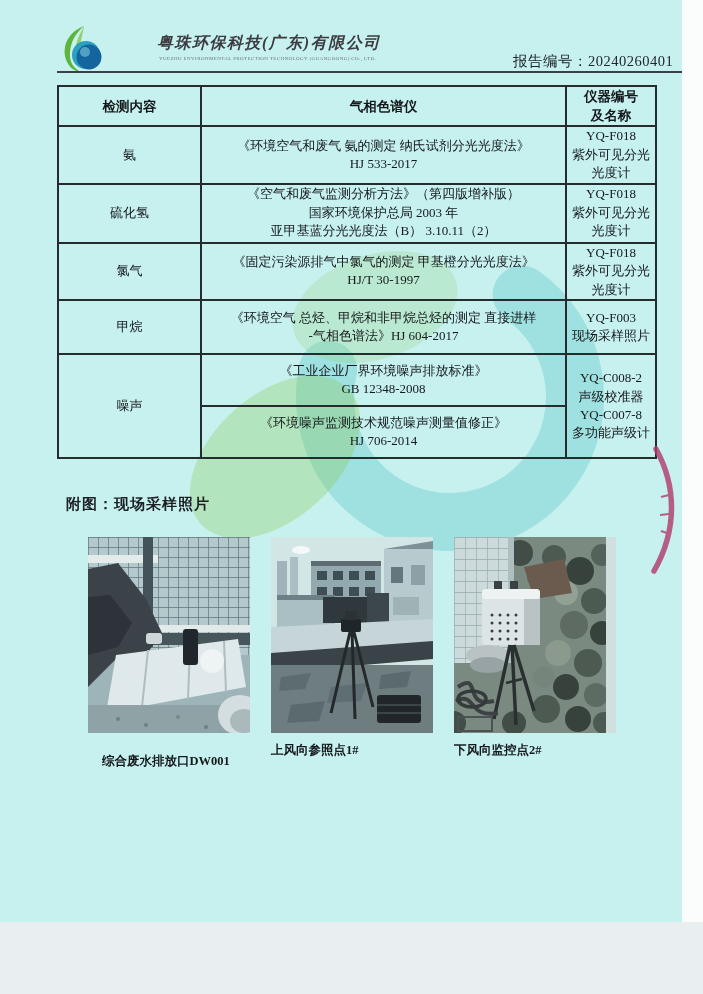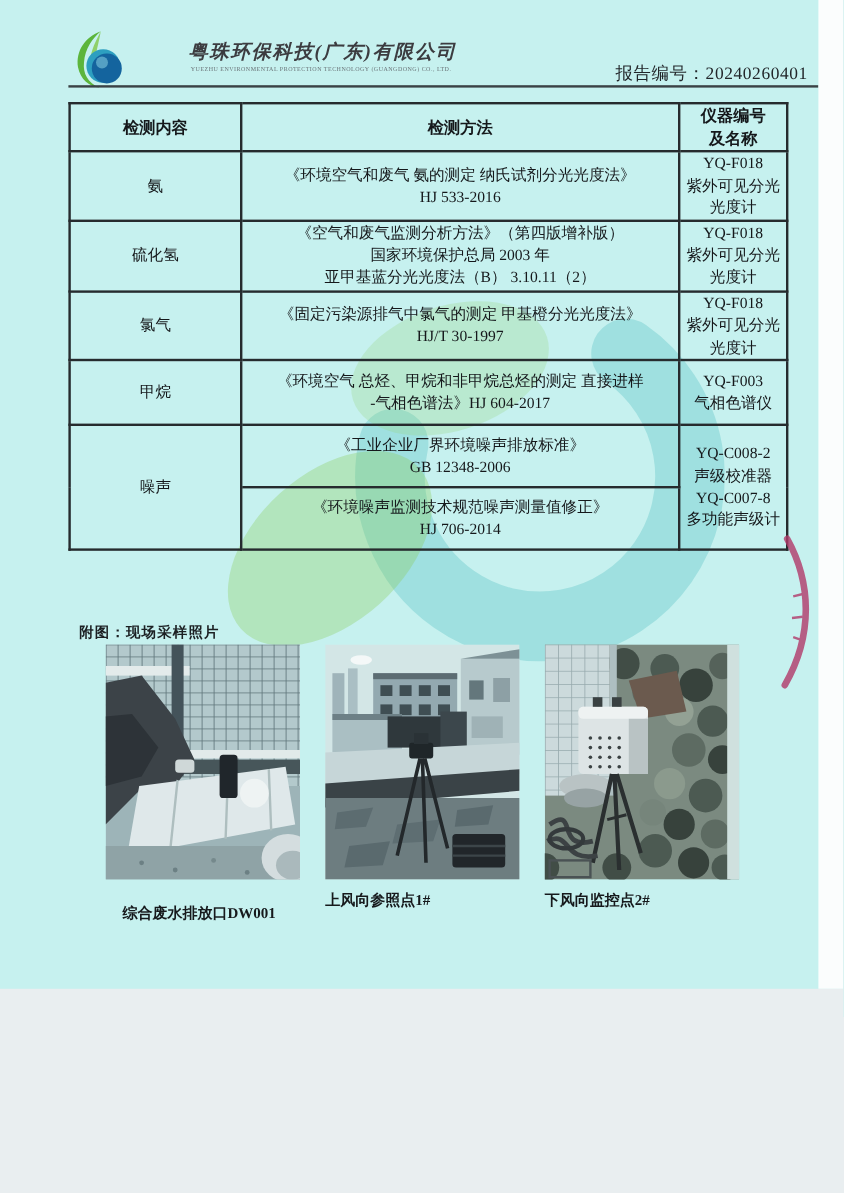--- a/index.html
+++ b/index.html
@@ -1,17 +1,17 @@
 <!DOCTYPE html>
 <html><head>
 <meta charset="utf-8">
 <style>
   html,body{margin:0;padding:0;}
   body{width:703px;height:994px;background:#e9eef0;font-family:"Liberation Serif","DejaVu Serif",serif;}
-  .page{position:relative;width:703px;height:824px;background:#c6f1ef;overflow:hidden;}
+  .page{position:relative;width:703px;height:922px;background:#c6f1ef;overflow:hidden;}
   .white-strip{position:absolute;right:0;top:0;width:21px;height:994px;background:#fbfdfd;}
 
   
   .logo{position:absolute;left:61px;top:25px;width:46px;height:50px;}
   .company-name{position:absolute;left:157px;top:33px;font-size:16px;font-weight:700;font-style:italic;
     letter-spacing:1.5px;color:#3c3c40;}
   .company-en{position:absolute;left:159px;top:56px;font-size:5px;letter-spacing:.4px;color:#6a7478;}
   .report-no{position:absolute;left:495px;top:52px;font-size:14.5px;color:#22262a;letter-spacing:.5px;margin-left:18px;}
   .header-rule{position:absolute;left:57px;top:71px;width:625px;height:2px;background:#3a4145;}
 
@@ -20,21 +20,21 @@
 
   
   table.method-table{position:absolute;left:57px;top:85px;width:598px;border-collapse:collapse;
     table-layout:fixed;z-index:2;background:transparent;}
   .method-table td,.method-table th{border:2px solid #262b2e;padding:0 3px;text-align:center;
     vertical-align:middle;font-size:13px;color:#15181b;white-space:pre-line;line-height:1.42;}
   .method-table th{font-weight:700;font-size:13.5px;}
   .h43{height:39px}.h52{height:48px}.h63{height:59px}.h57{height:53px}.h58{height:54px}.h56{height:52px}
 
   
-  .attach-label{position:absolute;left:66px;top:495px;font-size:12px;font-weight:600;color:#1c2023;z-index:2;letter-spacing:1px;margin-top:24px;}
+  .attach-label{position:absolute;left:66px;top:495px;font-size:15px;font-weight:600;color:#1c2023;z-index:2;letter-spacing:1px;}
   .photo-row{position:absolute;left:88px;top:537px;display:flex;gap:21px;z-index:2;}
   figure{margin:0;width:162px;}
   figure svg{display:block;width:162px;height:196px;}
   figcaption{margin-top:9px;text-align:left;font-size:12.5px;font-weight:700;color:#16191c;white-space:nowrap;}
   .photo-row figure:nth-child(1) figcaption{text-align:left;padding-left:14px;margin-top:20px;}
 
   
   .stamp{position:absolute;left:649px;top:445px;width:32px;height:130px;z-index:3;opacity:.8;}
 
   .footer{position:absolute;left:0;top:939px;width:682px;text-align:left;font-size:13px;
@@ -65,28 +65,28 @@
 
   <table class="method-table">
     <colgroup>
         <col style="width:143px">
         <col style="width:365px">
         <col style="width:90px">
       </colgroup>
     <tbody>
         <tr class="h43">
       <th>检测内容</th>
-      <th>检测方法</th>
+      <th>气相色谱仪</th>
       <th>仪器编号
 及名称</th>
     </tr>
     <tr class="h52">
       <td>氨</td>
       <td>《环境空气和废气 氨的测定 纳氏试剂分光光度法》
-HJ 533-2016</td>
+HJ 533-2017</td>
       <td>YQ-F018
 紫外可见分光
 光度计</td>
     </tr>
     <tr class="h63">
       <td>硫化氢</td>
       <td>《空气和废气监测分析方法》（第四版增补版）
 国家环境保护总局 2003 年
 亚甲基蓝分光光度法（B） 3.10.11（2）</td>
       <td>YQ-F018
@@ -99,26 +99,26 @@
 HJ/T 30-1997</td>
       <td>YQ-F018
 紫外可见分光
 光度计</td>
     </tr>
     <tr class="h58">
       <td>甲烷</td>
       <td>《环境空气 总烃、甲烷和非甲烷总烃的测定 直接进样
 -气相色谱法》HJ 604-2017</td>
       <td>YQ-F003
-气相色谱仪</td>
+现场采样照片</td>
     </tr>
     <tr class="h56">
       <td rowspan="2">噪声</td>
       <td>《工业企业厂界环境噪声排放标准》
-GB 12348-2006</td>
+GB 12348-2008</td>
       <td rowspan="2">YQ-C008-2
 声级校准器
 YQ-C007-8
 多功能声级计</td>
     </tr>
     <tr class="h56">
       <td>《环境噪声监测技术规范噪声测量值修正》
 HJ 706-2014</td>
     </tr>
   </tbody>

